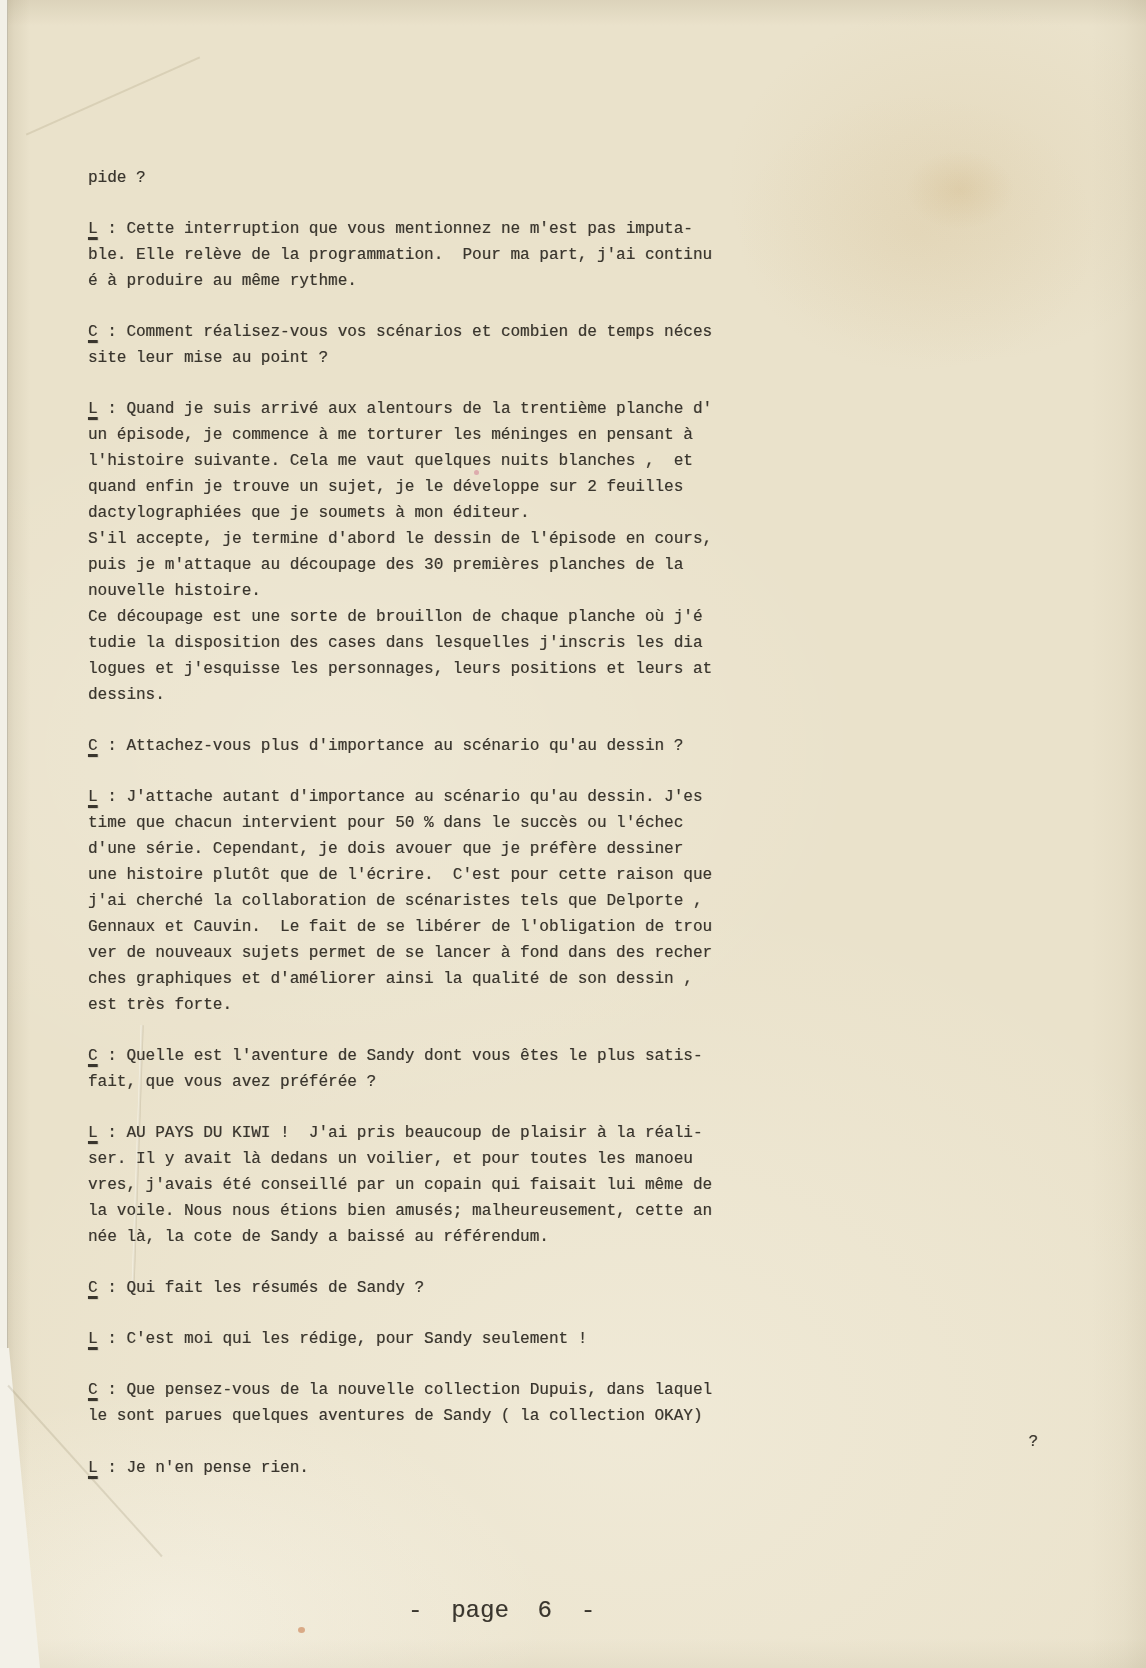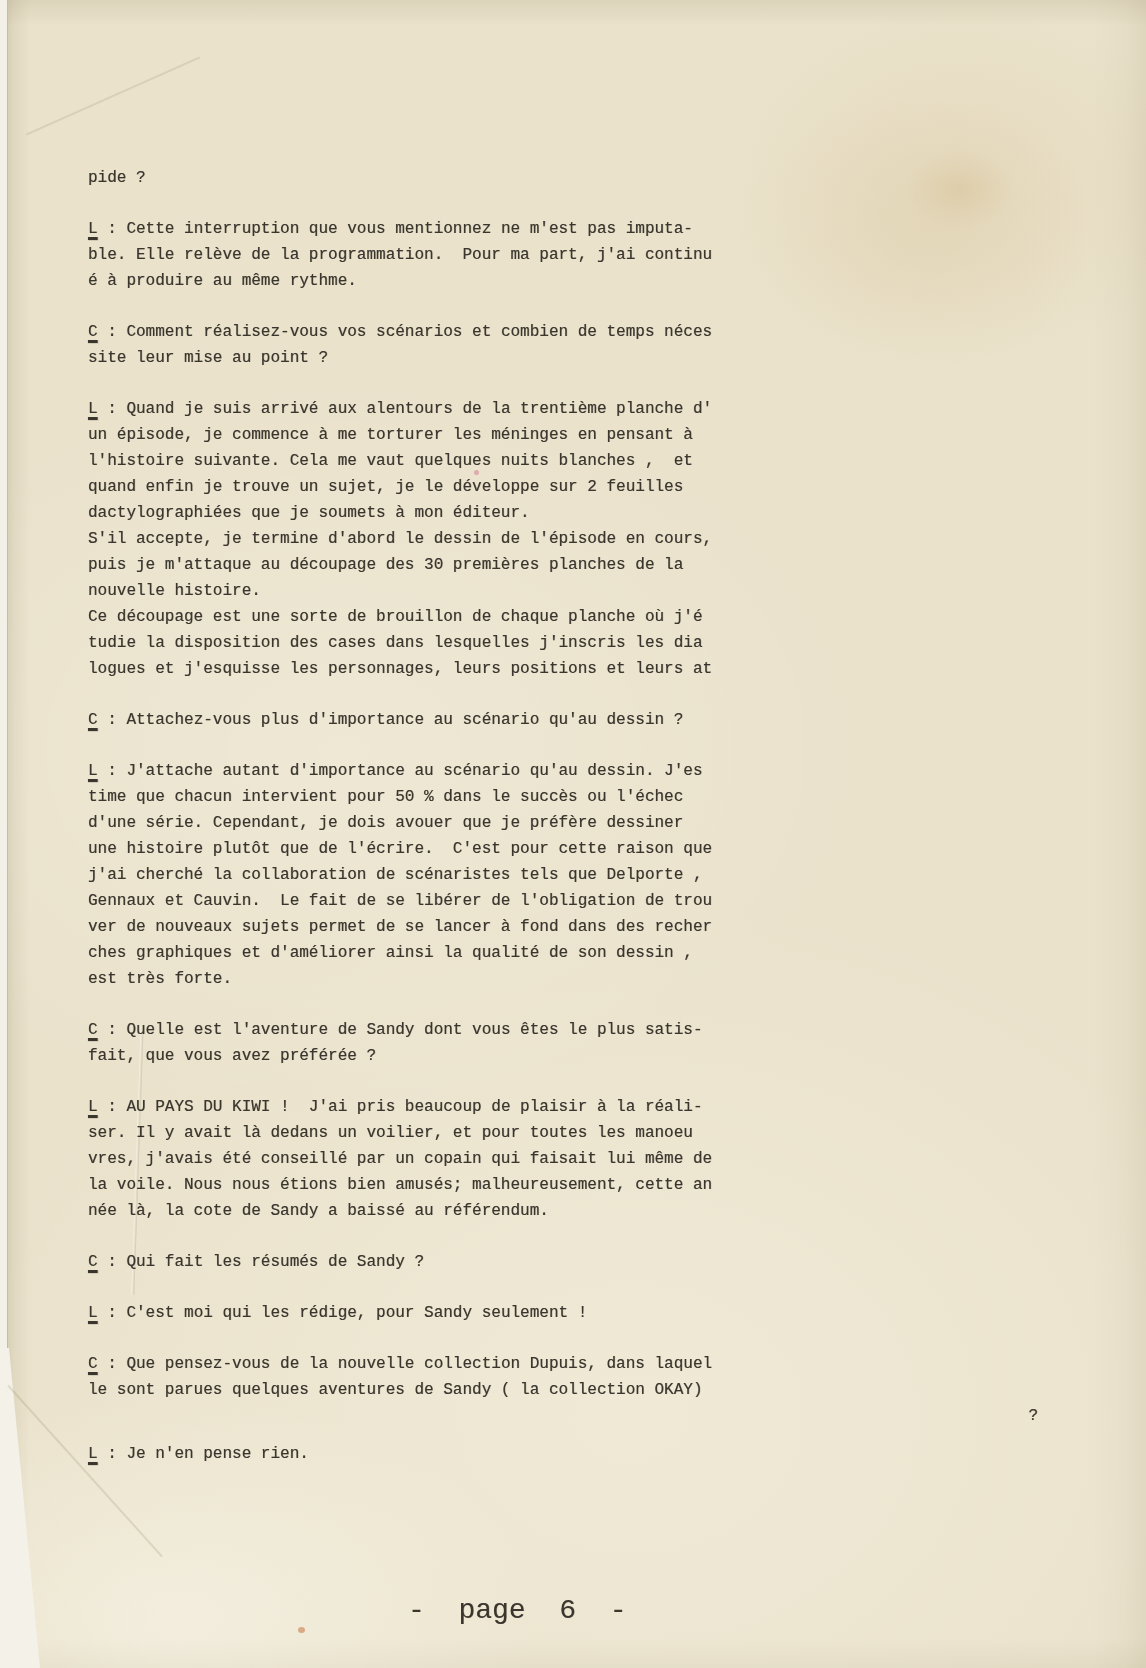--- a/index.html
+++ b/index.html
@@ -69,33 +69,33 @@
   .doc {
     position: absolute;
     left: 88px;
     top: 165px;
     width: 950px;
     font-size: 16px;
     line-height: 26px;
     text-shadow: 0.5px 0.4px 0 rgba(55,50,42,0.35), -0.3px 0 0 rgba(55,50,42,0.18);
   }
   .para { margin: 0 0 25px 0; }
-  .para.no-gap { margin-bottom: 12px; }
+  .para.no-gap { margin-bottom: 0; }
   .line { white-space: pre; }
   .line.tail { text-align: right; }
   .spk {
     text-decoration: underline;
     text-decoration-thickness: 2.5px;
     text-underline-offset: 4px;
   }
   .footer {
     position: absolute;
     left: 408px;
     top: 1598px;
-    font-size: 28px;
+    font-size: 24px;
     line-height: 26px;
     white-space: pre;
     text-shadow: 0.5px 0.4px 0 rgba(55,50,42,0.35);
   }
 </style>
 </head>
 <body>
 
 <div class="page">
   <div class="scan-edge-left"></div>
@@ -125,20 +125,21 @@
         <div class="line">un épisode, je commence à me torturer les méninges en pensant à</div>
         <div class="line">l'histoire suivante. Cela me vaut quelques nuits blanches ,  et</div>
         <div class="line">quand enfin je trouve un sujet, je le développe sur 2 feuilles</div>
         <div class="line">dactylographiées que je soumets à mon éditeur.</div>
         <div class="line">S'il accepte, je termine d'abord le dessin de l'épisode en cours,</div>
         <div class="line">puis je m'attaque au découpage des 30 premières planches de la</div>
         <div class="line">nouvelle histoire.</div>
         <div class="line">Ce découpage est une sorte de brouillon de chaque planche où j'é</div>
         <div class="line">tudie la disposition des cases dans lesquelles j'inscris les dia</div>
         <div class="line">logues et j'esquisse les personnages, leurs positions et leurs at</div>
+        <div class="line">dessins.</div>
       </div>
       <div class="para">
         <div class="line"><span class="spk">C</span> : Attachez-vous plus d'importance au scénario qu'au dessin ?</div>
       </div>
       <div class="para">
         <div class="line"><span class="spk">L</span> : J'attache autant d'importance au scénario qu'au dessin. J'es</div>
         <div class="line">time que chacun intervient pour 50 % dans le succès ou l'échec</div>
         <div class="line">d'une série. Cependant, je dois avouer que je préfère dessiner</div>
         <div class="line">une histoire plutôt que de l'écrire.  C'est pour cette raison que</div>
         <div class="line">j'ai cherché la collaboration de scénaristes tels que Delporte ,</div>

